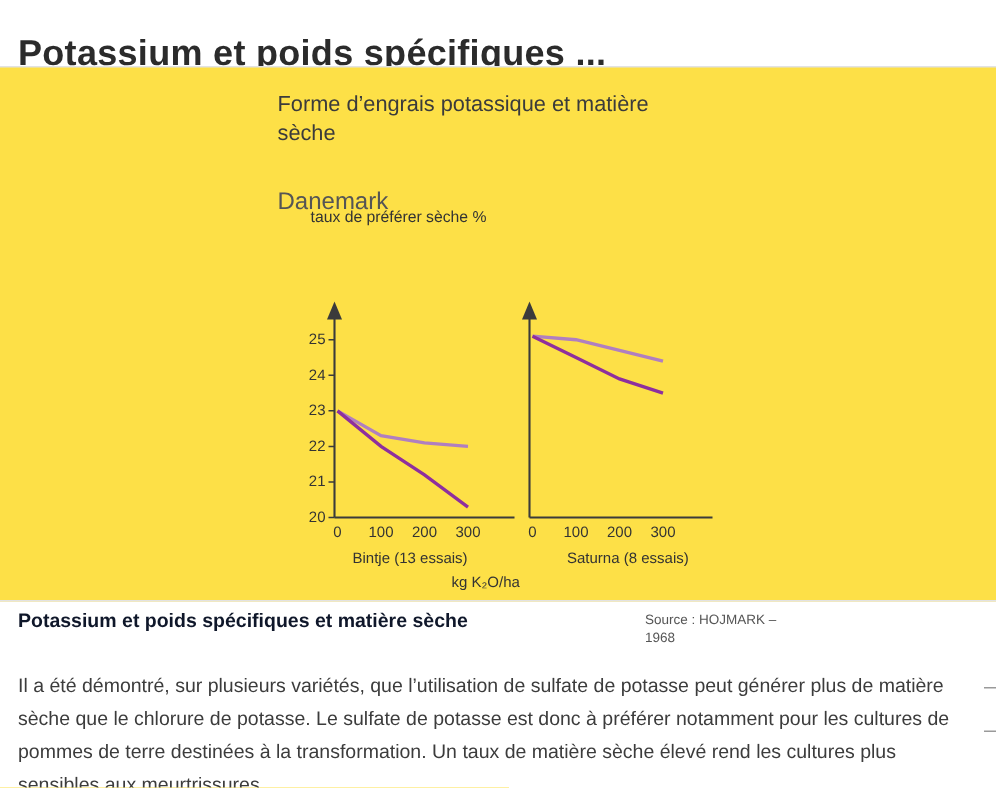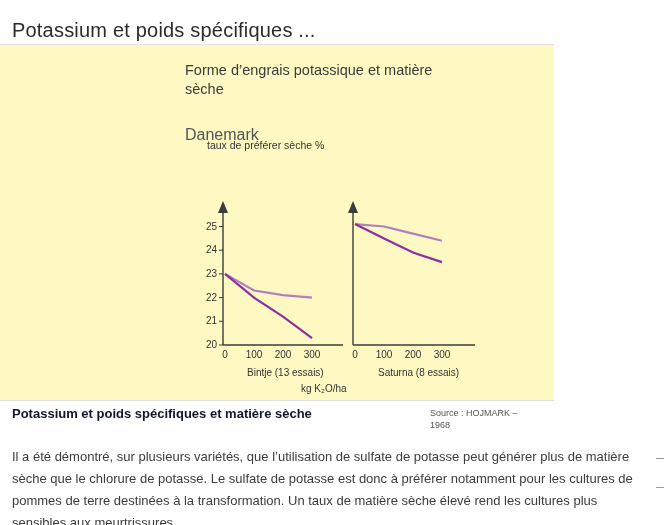--- a/index.html
+++ b/index.html
@@ -14,35 +14,35 @@
     color: #333333;
     overflow: hidden;
     position: relative;
   }
 
   
   #page-title {
     position: absolute;
     left: 12px;
     top: 6px;
-    font-size: 20px;
-    font-weight: 400;
+    font-size: 24px;
+    font-weight: 700;
     color: #2b2b2b;
     letter-spacing: 0.2px;
     white-space: nowrap;
   }
 
   
   #figure-panel {
     position: absolute;
     left: 0px;
     top: 44px;
-    width: 554px;
+    width: 664px;
     height: 355px;
-    background: #fef9c3;
+    background: #fde047;
     border-top: 1px solid #e2e2e2;
     border-bottom: 1px solid #e2e2e2;
   }
 
   #figure-inner {
     position: absolute;
     left: 185px;
     top: 0px;
     width: 340px;
     height: 355px;
@@ -90,21 +90,21 @@
     top: 0;
   }
 
   
   .panel-label {
     position: absolute;
     font-size: 10px;
     color: #333333;
     white-space: nowrap;
   }
-  #panel-label-left  { left: 62px;  top: 322px; }
+  #panel-label-left  { left: 50px;  top: 322px; }
   #panel-label-right { left: 193px; top: 322px; }
 
   #x-axis-caption {
     position: absolute;
     left: 116px;
     top: 338px;
     font-size: 10px;
     color: #333333;
   }
 

